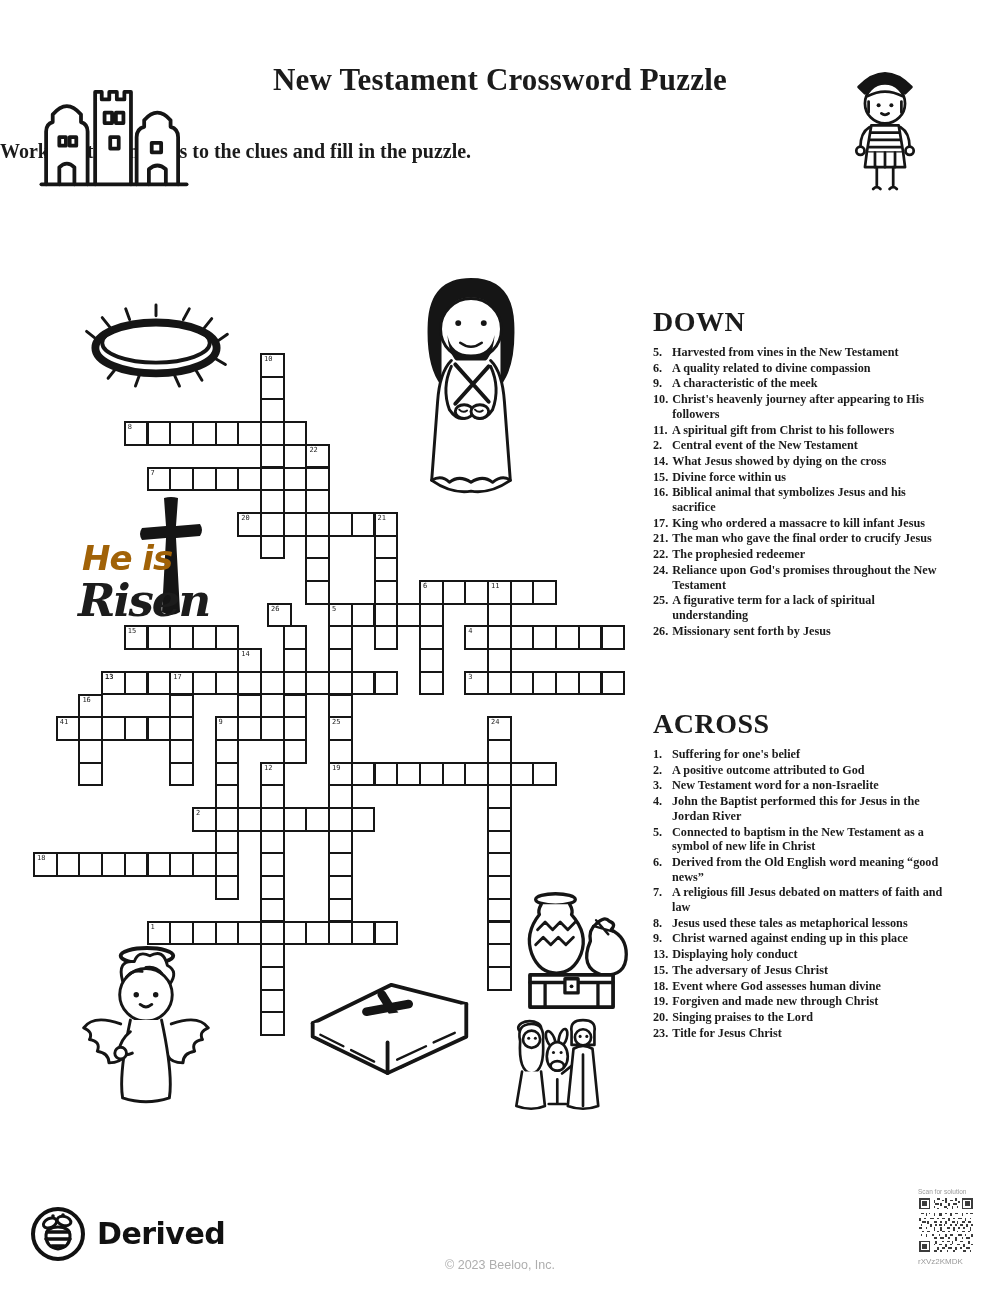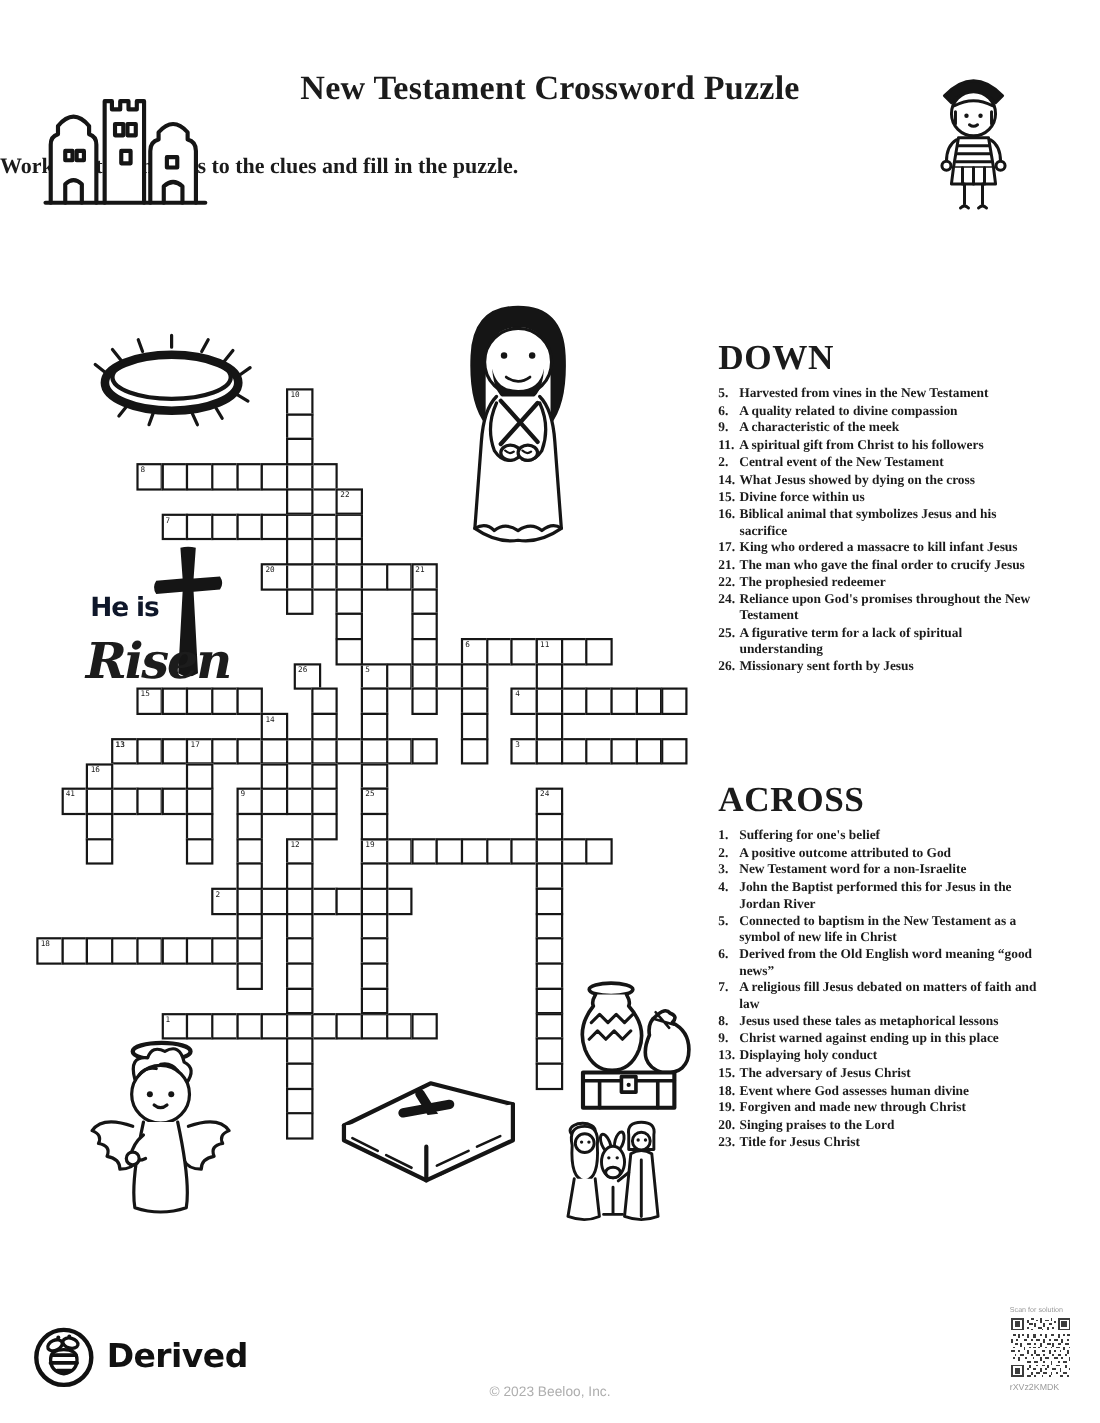--- a/index.html
+++ b/index.html
@@ -15,28 +15,28 @@
   #crossword{left:33px;top:353px;width:592px;height:683px;}
   .cw-cell{position:absolute;width:24.7px;height:24.7px;background:#fff;
            border:2px solid #161616;box-sizing:border-box;}
   .cw-num{position:absolute;top:0;left:2px;font-family:"DejaVu Sans Mono",monospace;
           font-size:7px;line-height:9px;color:#222;}
 
   
   .clues-section{width:290px;}
   #down-section{left:653px;top:306px;}
   #across-section{left:653px;top:708px;}
-  .clues-heading{font-size:32px;font-weight:700;letter-spacing:.5px;margin:0 0 7px 0;}
+  .clues-heading{font-size:28px;font-weight:700;letter-spacing:.5px;margin:0 0 7px 0;}
   .clue{display:flex;font-size:12.2px;line-height:14.7px;font-weight:700;margin-bottom:1px;}
   .clue-num{flex:none;min-width:15px;padding-right:4px;}
   .clue-text{flex:1;}
 
   
-  .heis{left:82px;top:538px;font-family:"DejaVu Sans",sans-serif;font-size:24px;font-weight:800;
-        letter-spacing:-1px;color:#0f172a;}
+  .heis{left:82px;top:538px;font-family:"DejaVu Sans",sans-serif;font-size:34px;font-weight:800;
+        letter-spacing:-1px;color:#a16207;font-style:italic;}
   .risen{left:78px;top:574px;font-family:"DejaVu Serif",serif;font-style:italic;font-weight:700;
          font-size:45px;letter-spacing:-2px;color:#1c1c1c;}
 
   
   .brand-text{left:97px;top:1216px;font-family:"DejaVu Sans",sans-serif;font-size:30px;font-weight:800;
               letter-spacing:-.5px;color:#111;}
   .copyright{left:0;right:0;top:1258px;text-align:center;font-family:"Liberation Sans",sans-serif;
              font-size:12.5px;color:#aeaeae;}
   .qr-label{left:918px;top:1188px;font-family:"Liberation Sans",sans-serif;font-size:6.5px;color:#9a9a9a;}
   .qr-code-text{left:918px;top:1257px;font-family:"Liberation Sans",sans-serif;font-size:8px;color:#9a9a9a;}
@@ -369,20 +369,24 @@
           <span class="clue-num">5.</span>
           <span class="clue-text">Harvested from vines in the New Testament</span>
         </div>
         <div class="clue">
           <span class="clue-num">6.</span>
           <span class="clue-text">A quality related to divine compassion</span>
         </div>
         <div class="clue">
           <span class="clue-num">9.</span>
           <span class="clue-text">A characteristic of the meek</span>
+        </div>
+        <div class="clue">
+          <span class="clue-num">10.</span>
+          <span class="clue-text">Christ's heavenly journey after appearing to His followers</span>
         </div>
         <div class="clue">
           <span class="clue-num">11.</span>
           <span class="clue-text">A spiritual gift from Christ to his followers</span>
         </div>
         <div class="clue">
           <span class="clue-num">2.</span>
           <span class="clue-text">Central event of the New Testament</span>
         </div>
         <div class="clue">

